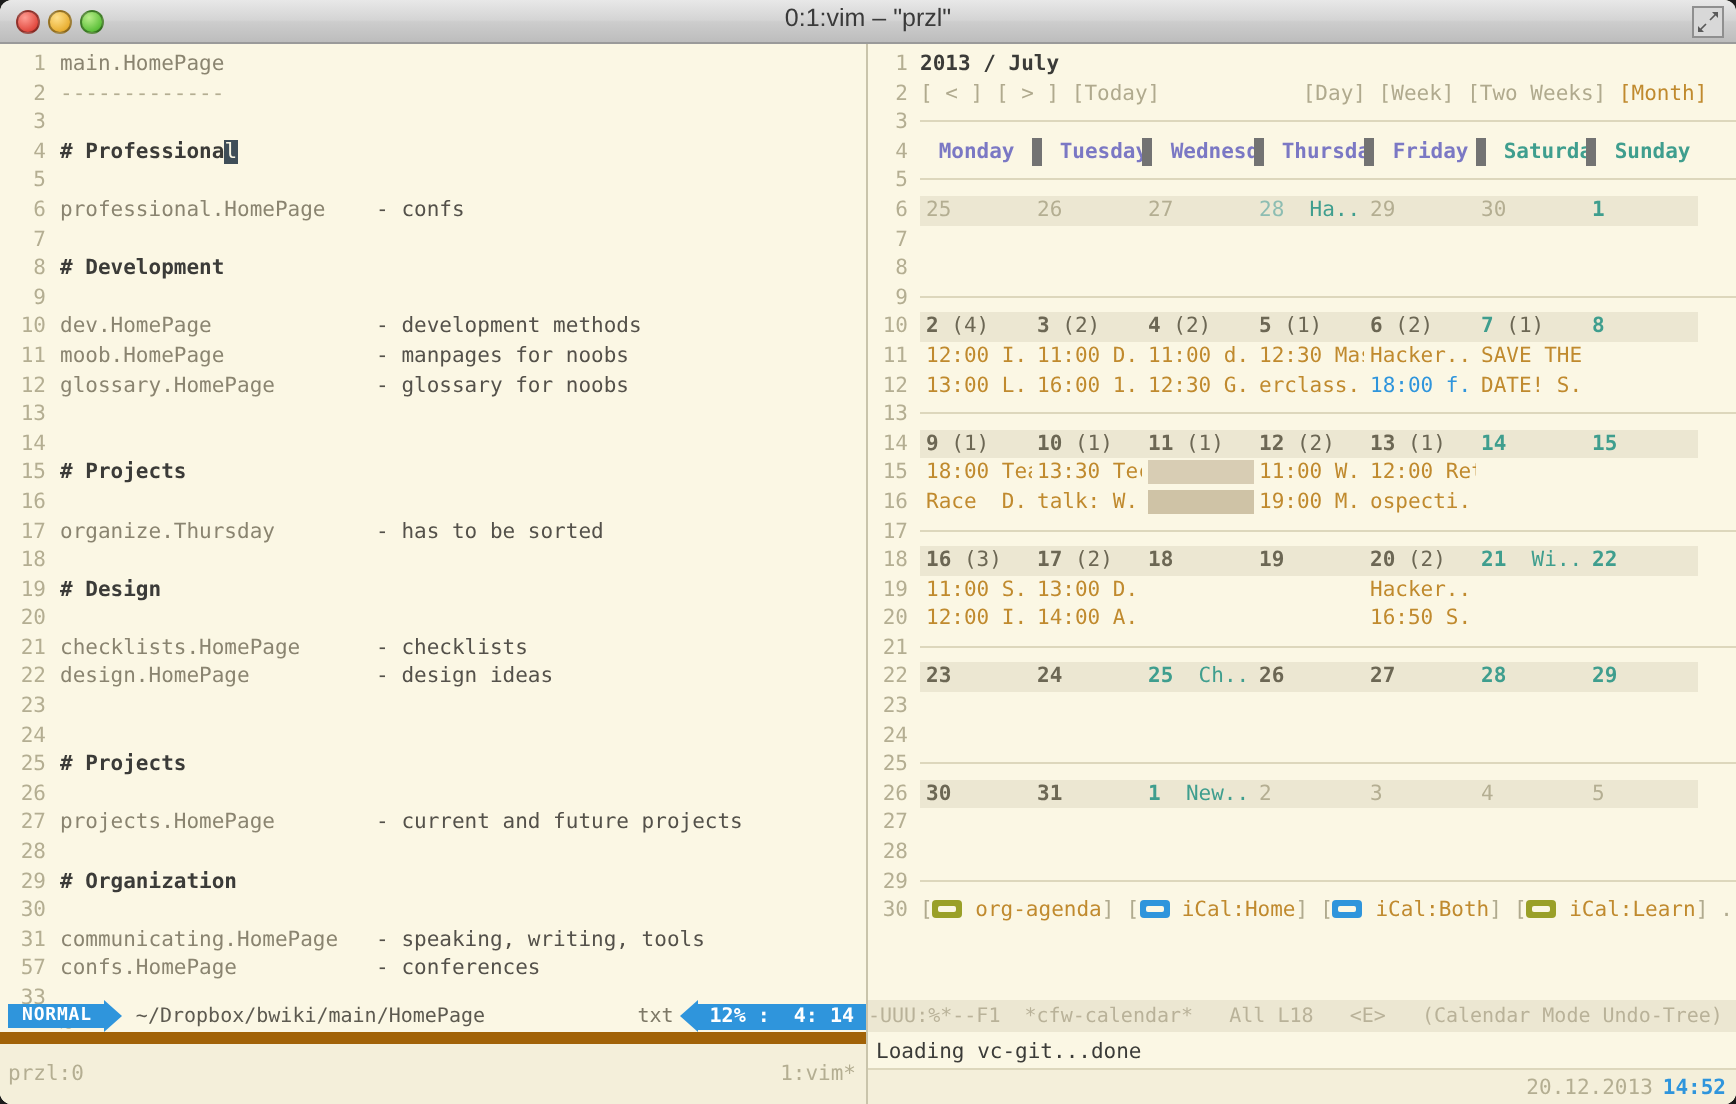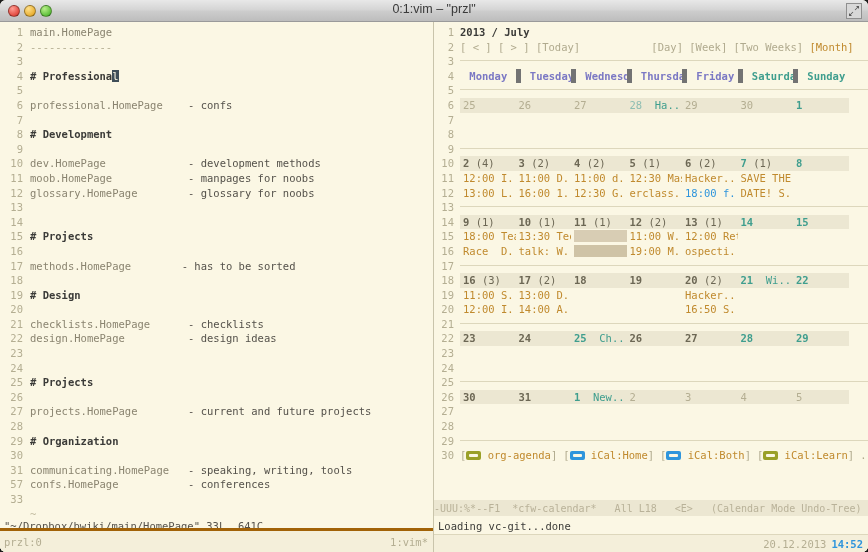--- a/index.html
+++ b/index.html
@@ -52,22 +52,22 @@
   .pl-spacer { flex:1; }
   .pl-txt { color:#7d7866; margin-right:3px; }
   .pl-arrow-l { width:0; height:0; border-top:8px solid transparent;
     border-bottom:8px solid transparent; border-right:9px solid #2f95dc; }
   .pl-pos { background:#2f95dc; color:#fff; font-weight:bold; padding:1px 6px;
     white-space:pre; }
 
   #vmsg { position:absolute; left:4px; bottom:20px; font-size:10.5px; color:#55524a; }
 
   
-  #tmuxbar { position:absolute; left:0; right:0; bottom:0; height:24px;
-    background:#f4efda; border-top:3px solid #a16207; display:flex;
+  #tmuxbar { position:absolute; left:0; right:0; bottom:0; height:36px;
+    background:#f4efda; border-top:6px solid #a16207; display:flex;
     align-items:center; font-size:10.5px; }
   #tmux-left { color:#b4ae92; margin-left:4px; }
   #tmux-mid { flex:1; text-align:center; color:#2f95dc; font-weight:bold; }
   #tmux-right { color:#b4ae92; margin-right:5px; }
 
   
   .ccode { position:absolute; left:0; right:0; top:0; bottom:52px; padding-top:3px;
            font-size:10.5px; line-height:14.6px; }
   .cline { display:flex; white-space:pre; height:14.6px; align-items:stretch; }
   .cnum { width:26px; text-align:right; padding-right:6px; color:#b4ae92; flex:none; }
@@ -151,40 +151,50 @@
           <div class="vline"><span class="vnum">7</span><span class="vtxt"></span></div>
           <div class="vline"><span class="vnum">8</span><span class="vtxt"><span class="hdr"># Development</span></span></div>
           <div class="vline"><span class="vnum">9</span><span class="vtxt"></span></div>
           <div class="vline"><span class="vnum">10</span><span class="vtxt"><span>dev.HomePage             </span><span class="desc">- development methods</span></span></div>
           <div class="vline"><span class="vnum">11</span><span class="vtxt"><span>moob.HomePage            </span><span class="desc">- manpages for noobs</span></span></div>
           <div class="vline"><span class="vnum">12</span><span class="vtxt"><span>glossary.HomePage        </span><span class="desc">- glossary for noobs</span></span></div>
           <div class="vline"><span class="vnum">13</span></div>
           <div class="vline"><span class="vnum">14</span><span class="vtxt"></span></div>
           <div class="vline"><span class="vnum">15</span><span class="vtxt"><span class="hdr"># Projects</span></span></div>
           <div class="vline"><span class="vnum">16</span><span class="vtxt"></span></div>
-          <div class="vline"><span class="vnum">17</span><span class="vtxt"><span>methods.HomePage        </span><span class="desc">- has to be sorted</span></span></div>
+          <div class="vline"><span class="vnum">17</span><span class="vtxt"><span>organize.Thursday        </span><span class="desc">- has to be sorted</span></span></div>
           <div class="vline"><span class="vnum">18</span><span class="vtxt"></span></div>
           <div class="vline"><span class="vnum">19</span><span class="vtxt"><span class="hdr"># Design</span></span></div>
           <div class="vline"><span class="vnum">20</span><span class="vtxt"></span></div>
           <div class="vline"><span class="vnum">21</span><span class="vtxt"><span>checklists.HomePage      </span><span class="desc">- checklists</span></span></div>
           <div class="vline"><span class="vnum">22</span><span class="vtxt"><span>design.HomePage          </span><span class="desc">- design ideas</span></span></div>
           <div class="vline"><span class="vnum">23</span></div>
           <div class="vline"><span class="vnum">24</span><span class="vtxt"></span></div>
           <div class="vline"><span class="vnum">25</span><span class="vtxt"><span class="hdr"># Projects</span></span></div>
           <div class="vline"><span class="vnum">26</span><span class="vtxt"></span></div>
           <div class="vline"><span class="vnum">27</span><span class="vtxt"><span>projects.HomePage        </span><span class="desc">- current and future projects</span></span></div>
           <div class="vline"><span class="vnum">28</span><span class="vtxt"></span></div>
           <div class="vline"><span class="vnum">29</span><span class="vtxt"><span class="hdr"># Organization</span></span></div>
           <div class="vline"><span class="vnum">30</span><span class="vtxt"></span></div>
           <div class="vline"><span class="vnum">31</span><span class="vtxt"><span>communicating.HomePage   </span><span class="desc">- speaking, writing, tools</span></span></div>
           <div class="vline"><span class="vnum">57</span><span class="vtxt"><span>confs.HomePage           </span><span class="desc">- conferences</span></span></div>
           <div class="vline"><span class="vnum">33</span><span class="vtxt"></span></div>
           <div class="vline"><span class="vnum"></span><span class="vtilde">~</span></div>
         </div>
 
+      <div id="vstatus">
+        <div class="pl-mode">NORMAL</div>
+        <div class="pl-arrow-r"></div>
+        <div class="pl-file">~/Dropbox/bwiki/main/HomePage</div>
+        <div class="pl-spacer"></div>
+        <div class="pl-txt">txt</div>
+        <div class="pl-arrow-l"></div>
+        <div class="pl-pos">12% :</div>
+        <div class="pl-pos">4: 14</div>
+      </div>
 
       <div id="vmsg">"~/Dropbox/bwiki/main/HomePage" 33L, 641C</div>
 
       <div id="tmuxbar">
         <span id="tmux-left">przl:0</span>
         <span id="tmux-mid"></span>
         <span id="tmux-right">1:vim*</span>
       </div>
     </div>
 

